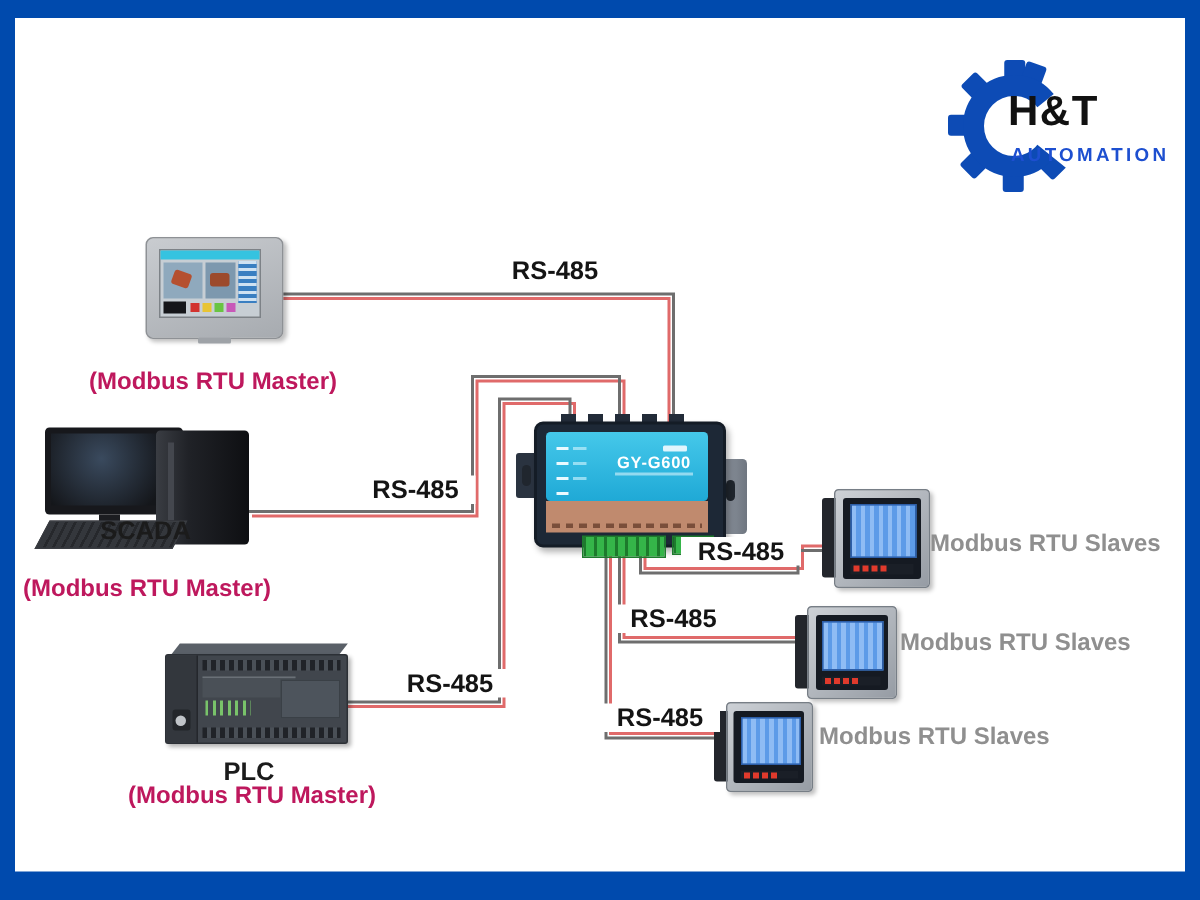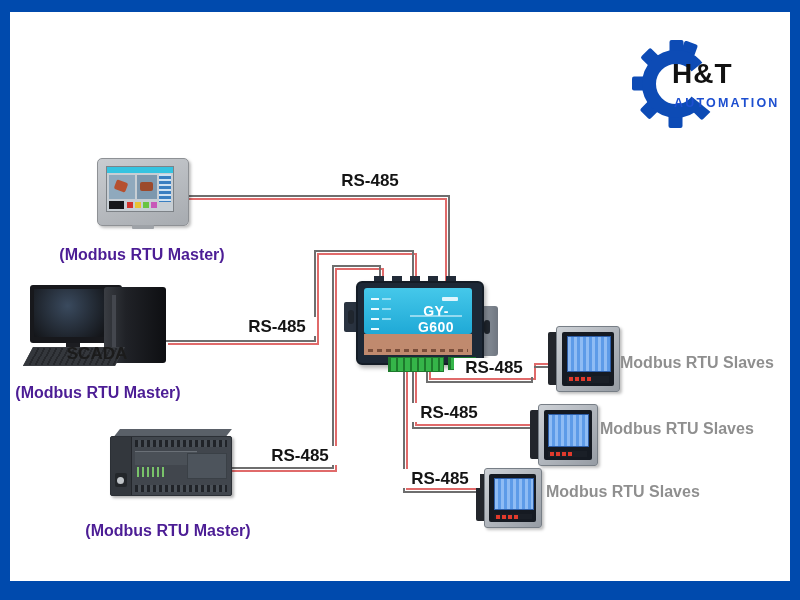--- a/index.html
+++ b/index.html
@@ -10,21 +10,21 @@
   .frame{background:#004aad;z-index:9;}
   
   #logo-title{left:672px;top:58px;font-size:28px;font-weight:bold;color:#111;letter-spacing:1px;z-index:5;}
   #logo-sub{left:674px;top:96px;font-size:12.5px;font-weight:bold;color:#1d4fd0;letter-spacing:2.2px;z-index:5;}
   
   #wires{left:0;top:0;z-index:1;}
   
   .rs{z-index:3;font-size:17px;font-weight:bold;color:#141414;text-align:center;width:80px;
       background:#fff;padding:1px 0;line-height:1;}
   .dev-name{z-index:4;font-size:17px;font-weight:bold;color:#1b1b1b;text-align:center;white-space:nowrap;}
-  .dev-role{z-index:4;font-size:16px;font-weight:bold;color:#4c1d95;text-align:center;white-space:nowrap;}
+  .dev-role{z-index:4;font-size:16px;font-weight:bold;color:#be185d;text-align:center;white-space:nowrap;}
   .slave-label{z-index:4;font-size:16px;font-weight:bold;color:#8f8f8f;white-space:nowrap;}
   
   .hmi-frame{left:97px;top:158px;width:90px;height:66px;background:linear-gradient(160deg,#c9ccd0,#a7abb0);
              border:1px solid #8e9195;border-radius:5px;z-index:2;box-shadow:2px 2px 3px rgba(0,0,0,.25);}
   .hmi-screen{left:8px;top:7px;width:66px;height:44px;background:#c7ced4;border:1px solid #7d8287;}
   .hmi-top{left:0;top:0;width:100%;height:6px;background:#35c3e0;}
   .hmi-img1{left:2px;top:8px;width:26px;height:24px;background:#8fa9bd;}
   .hmi-blob1{left:6px;top:6px;width:12px;height:10px;background:#b5502f;border-radius:2px;transform:rotate(20deg);}
   .hmi-img2{left:30px;top:8px;width:20px;height:24px;background:#7d98ae;}
   .hmi-blob2{left:3px;top:7px;width:13px;height:9px;background:#9c4a2c;border-radius:2px;}
@@ -64,21 +64,21 @@
   .gw-ear-r{left:476px;top:306px;width:22px;height:50px;border-radius:3px;z-index:2;
             background:linear-gradient(90deg,#9aa2ac,#6f7680);}
   .gw-hole{left:8px;top:14px;width:6px;height:14px;background:#20262e;border-radius:3px;position:absolute;}
   .gw-body{left:356px;top:281px;width:124px;height:80px;background:#1d2836;border:2px solid #141c26;
            border-radius:6px;z-index:2;box-shadow:2px 3px 4px rgba(0,0,0,.3);}
   .gw-blue{left:6px;top:5px;width:108px;height:46px;border-radius:3px;position:absolute;
            background:linear-gradient(180deg,#45c8ea,#1fa9d6);}
   .gw-led{position:absolute;left:7px;width:8px;height:2px;background:#eafaff;}
   .gw-led2{position:absolute;left:18px;width:9px;height:2px;background:#bfeefb;opacity:.7;}
   .gw-brand{position:absolute;right:14px;top:9px;width:16px;height:4px;background:#f2fbff;border-radius:1px;opacity:.9;}
-  .gw-model{position:absolute;right:6px;top:15px;width:60px;text-align:center;font-size:14px;font-weight:bold;
+  .gw-model{position:absolute;right:6px;top:15px;width:60px;text-align:center;font-size:11px;font-weight:bold;
             color:#fff;letter-spacing:.5px;}
   .gw-model-sub{position:absolute;right:10px;top:27px;width:52px;height:2px;background:#d9f4fc;opacity:.6;}
   .gw-tan{left:6px;top:51px;width:108px;height:21px;position:absolute;background:#c08a6e;}
   .gw-tan-txt{position:absolute;left:4px;bottom:3px;width:100px;height:3px;
               background:repeating-linear-gradient(90deg,#7a4e3a 0 5px,#c08a6e 5px 9px);}
   .gw-term1{left:388px;top:357px;width:54px;height:13px;z-index:2;border:1px solid #1d7a2c;
             background:repeating-linear-gradient(90deg,#1d7a2c 0 2px,#35b549 2px 7px);}
   .gw-term2{left:448px;top:357px;width:26px;height:11px;z-index:2;border:1px solid #1d7a2c;
             background:repeating-linear-gradient(90deg,#1d7a2c 0 2px,#35b549 2px 7px);}
   .gw-nub{top:276px;width:10px;height:6px;background:#222b38;z-index:2;}
@@ -175,20 +175,21 @@
       <div class="plc-port">
         <div class="plc-port-dot"></div>
       </div>
     </div>
     <div class="plc-strip" style="left:24px;top:3px;width:92px;"></div>
     <div class="plc-plate"></div>
     <div class="plc-leds"></div>
     <div class="plc-door"></div>
     <div class="plc-strip" style="left:24px;bottom:3px;width:92px;"></div>
   </div>
+  <div class="abs dev-name" style="left:106px;top:505px;width:120px;">PLC</div>
   <div class="abs dev-role" style="left:68px;top:522px;width:200px;">(Modbus RTU Master)</div>
 
   <div class="abs gw-nub" style="left:374px;"></div>
   <div class="abs gw-nub" style="left:392px;"></div>
   <div class="abs gw-nub" style="left:410px;"></div>
   <div class="abs gw-nub" style="left:428px;"></div>
   <div class="abs gw-nub" style="left:446px;"></div>
   <div class="abs gw-ear-l">
     <div class="gw-hole" style="left:4px;top:8px;"></div>
   </div>

